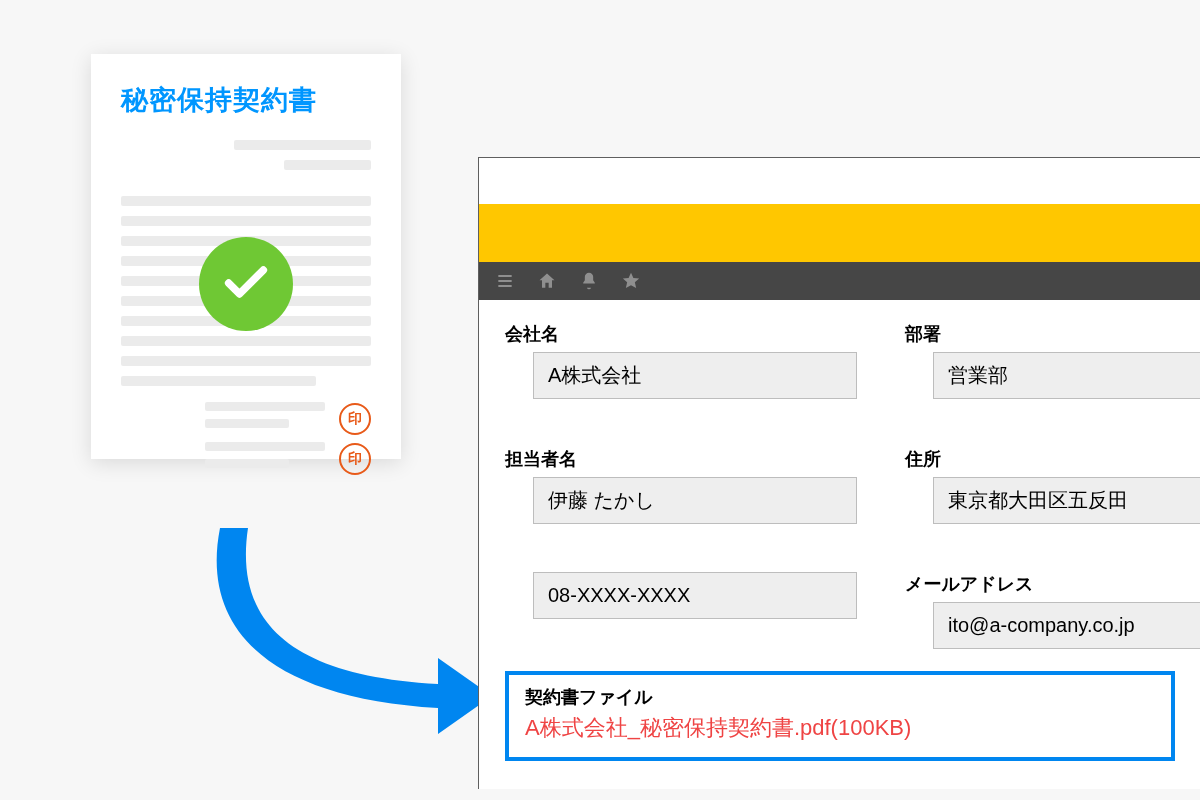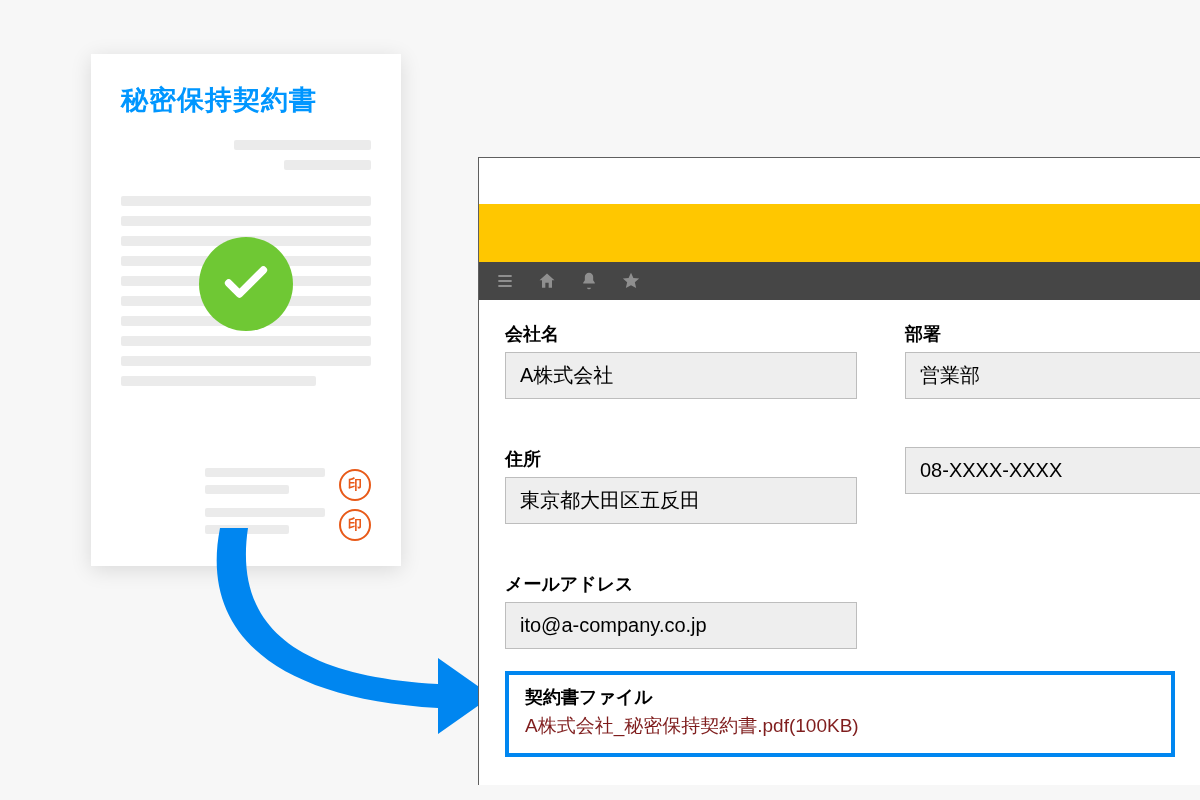--- a/index.html
+++ b/index.html
@@ -11,21 +11,21 @@
     overflow: hidden;
     position: relative;
   }
 
   
   .doc-card {
     position: absolute;
     left: 91px;
     top: 54px;
     width: 310px;
-    height: 512px;
+    height: 405px;
     background: #fff;
     box-shadow: 0 4px 20px rgba(0,0,0,0.12);
     padding: 28px 30px 24px 30px;
     display: flex;
     flex-direction: column;
   }
   .doc-title {
     color: #0096ff;
     font-size: 27px;
     font-weight: 700;
@@ -142,36 +142,37 @@
   .field-value {
     background:#eeeeee;
     border:1px solid #bdbdbd;
     height: 47px;
     display:flex;
     align-items:center;
     padding: 7px 14px;
     font-size: 20px;
     color:#000;
     white-space: nowrap;
+    margin-left: 28px;
   }
 
   .file-box {
     margin-top: 22px;
     border: 4px solid #0086f0;
     padding: 10px 16px 14px 16px;
     width: 670px;
   }
   .file-box-label {
     font-size: 18px;
     font-weight: 700;
     margin-bottom: 4px;
   }
   .file-box-value {
-    font-size: 19px;
-    color:#7f1d1d;
+    font-size: 22px;
+    color:#ef4444;
   }
 </style>
 </head>
 <body>
 
 <div class="doc-card">
   <div class="doc-title">秘密保持契約書</div>
 
   <div class="doc-lines-top">
     <div class="doc-line"></div>
@@ -262,20 +263,24 @@
     <div class="field-grid">
       <div class="field">
         <div class="field-label">会社名</div>
         <div class="field-value">A株式会社</div>
       </div>
       <div class="field">
         <div class="field-label">部署</div>
         <div class="field-value">営業部</div>
       </div>
       <div class="field">
+        <div class="field-label">担当者名</div>
+        <div class="field-value">伊藤 たかし</div>
+      </div>
+      <div class="field">
         <div class="field-label">住所</div>
         <div class="field-value">東京都大田区五反田</div>
       </div>
       <div class="field">
         <div class="field-value">08-XXXX-XXXX</div>
       </div>
       <div class="field">
         <div class="field-label">メールアドレス</div>
         <div class="field-value">ito@a-company.co.jp</div>
       </div>

